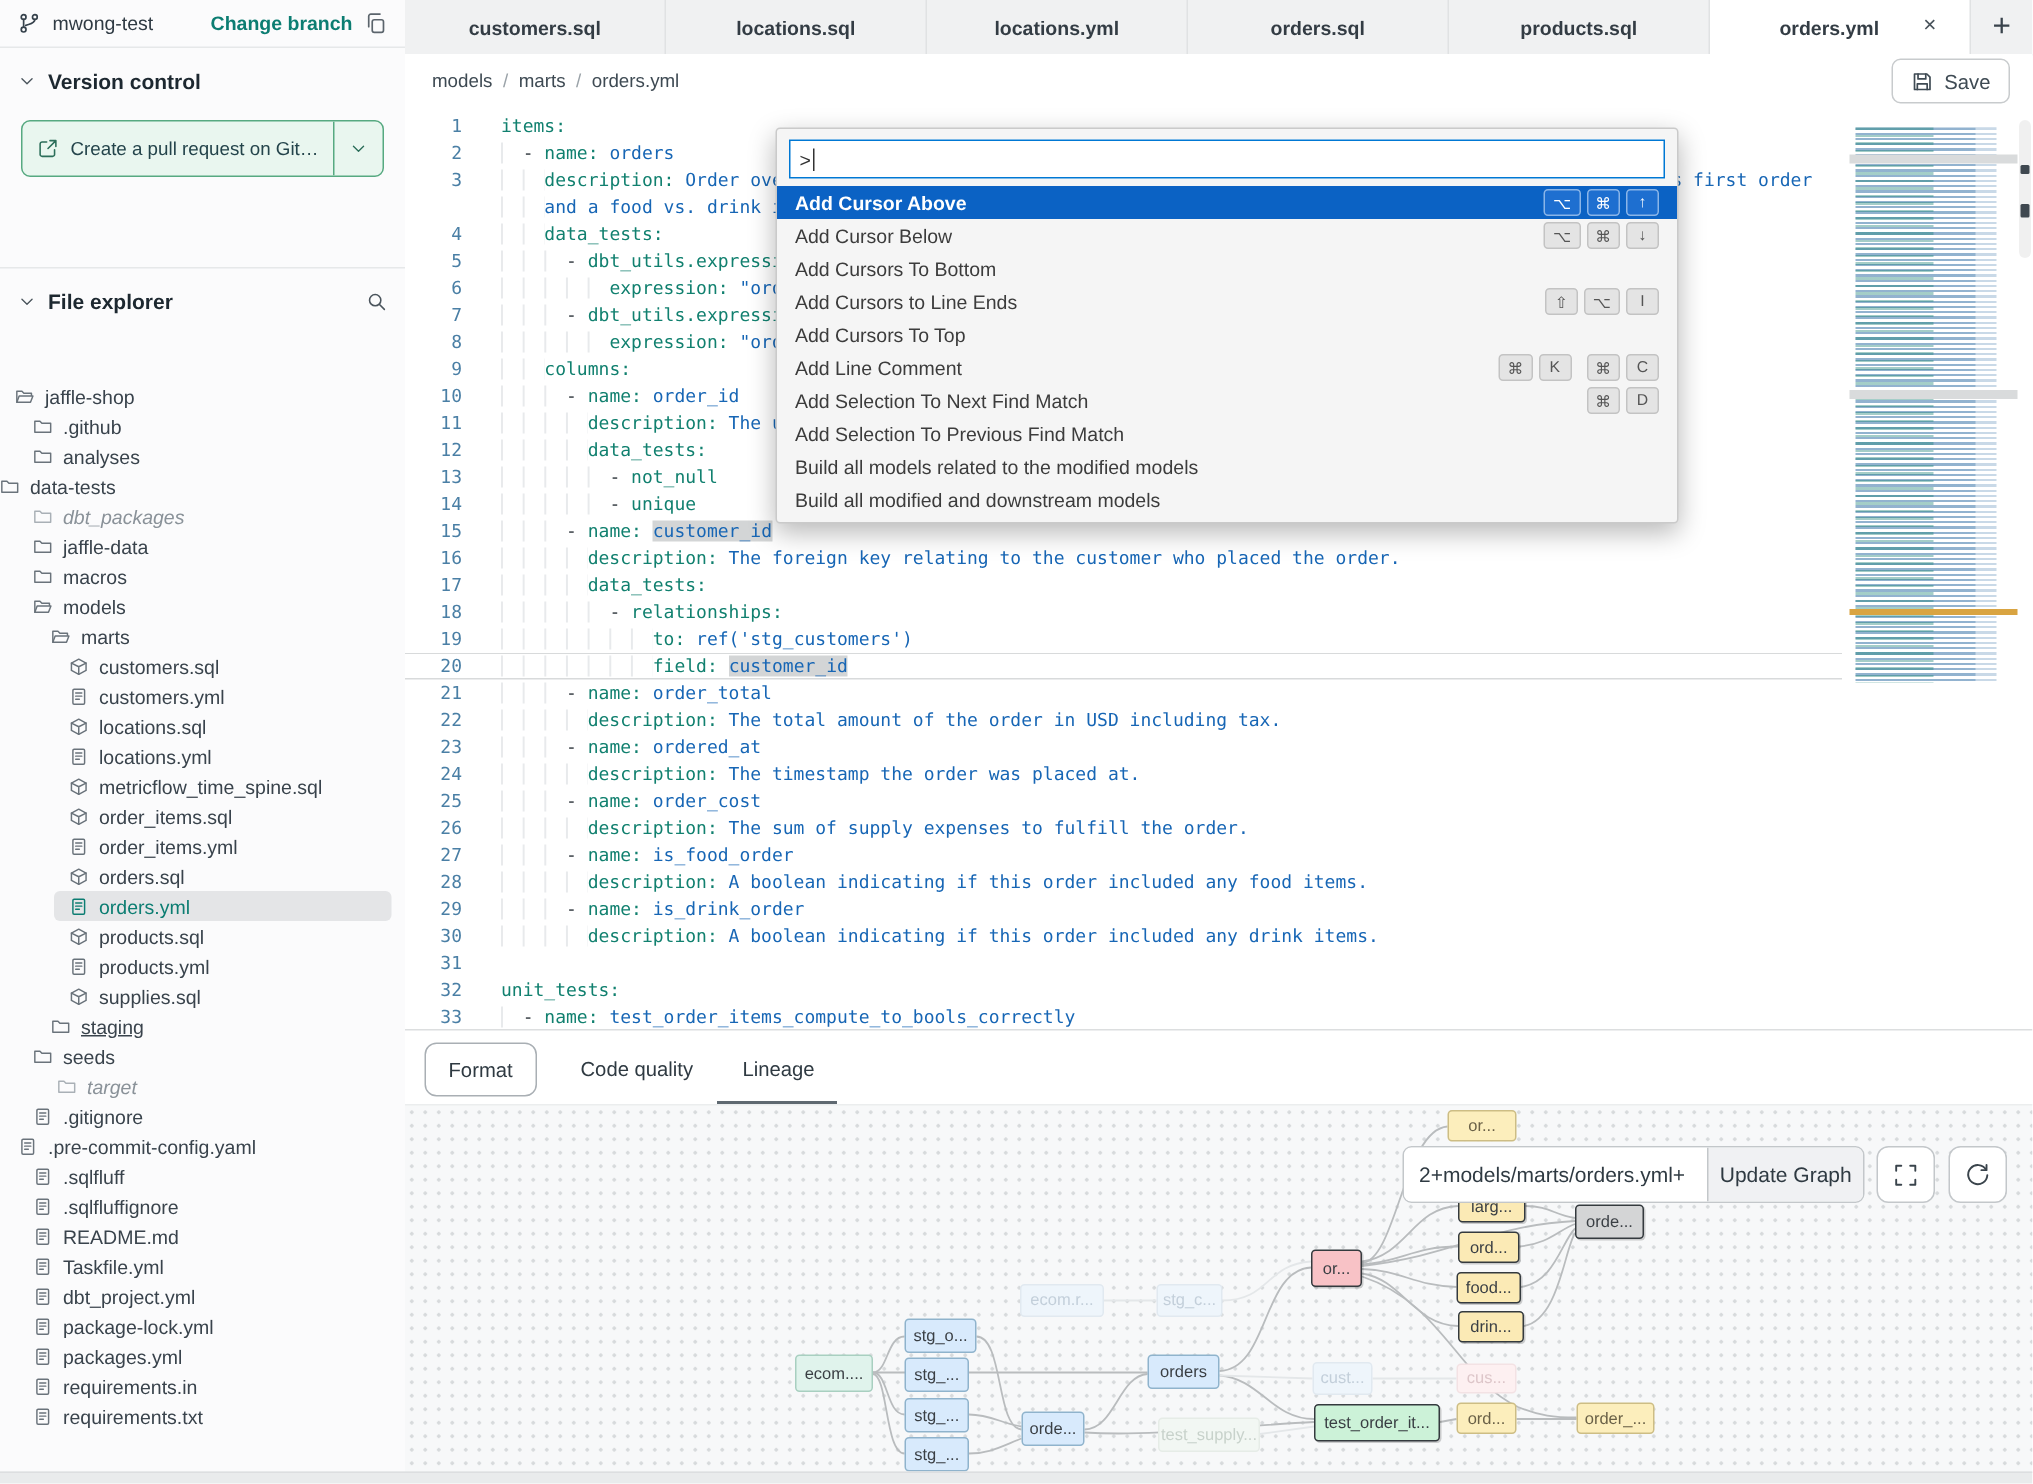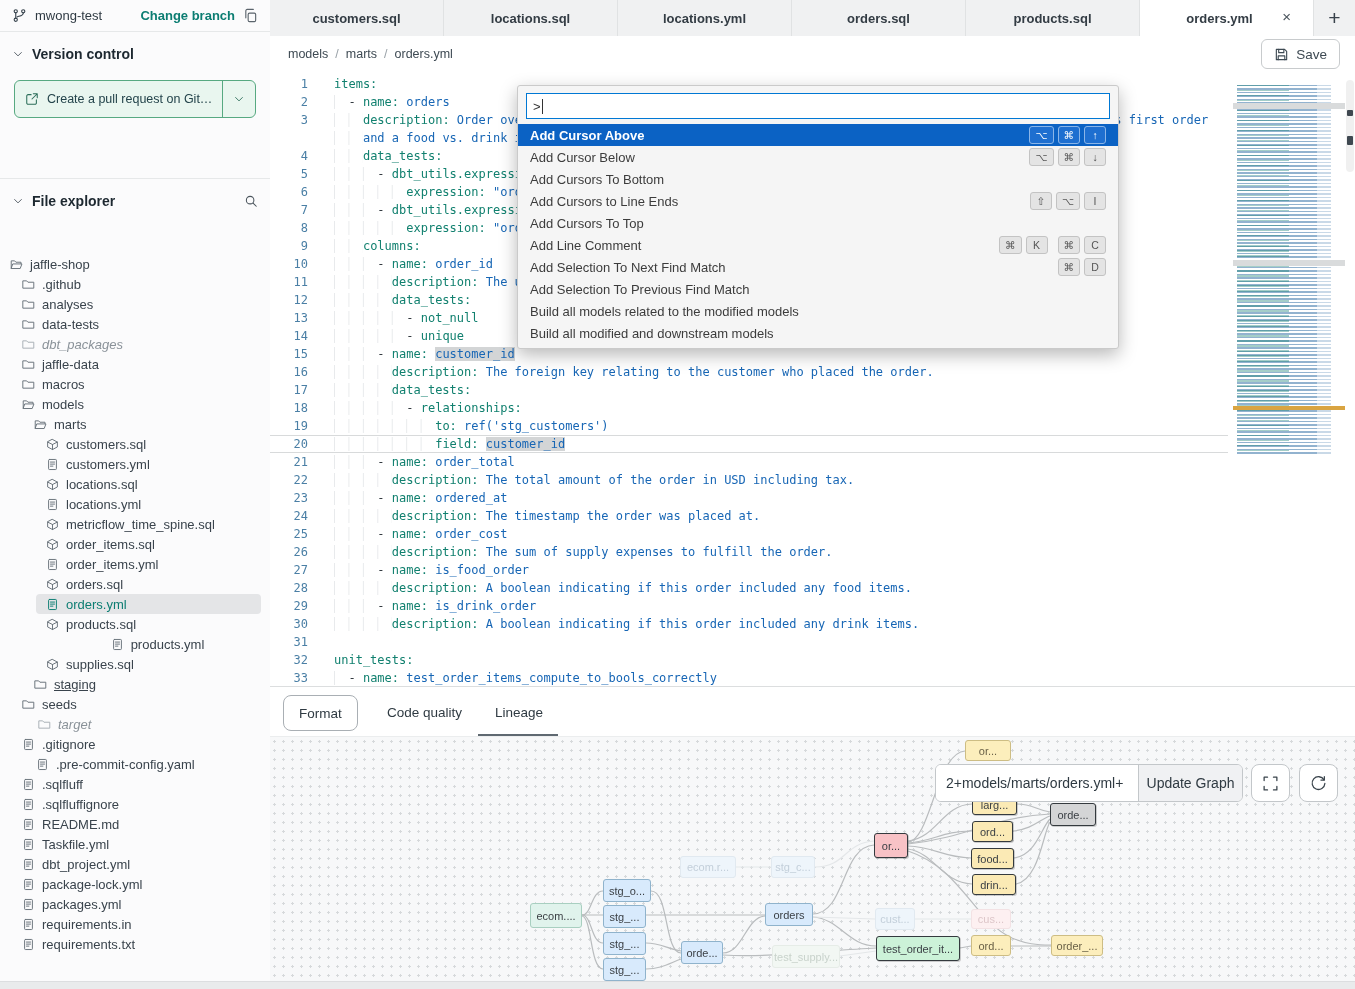--- a/index.html
+++ b/index.html
@@ -214,21 +214,21 @@
           <use href="#i-folder"></use>
         </svg>
         <span class="tlbl">.github</span>
       </div>
       <div class="trow" style="padding-left: 22px;">
         <svg class="ic ticon">
           <use href="#i-folder"></use>
         </svg>
         <span class="tlbl">analyses</span>
       </div>
-      <div class="trow" style="padding-left: 22px;">
+      <div class="trow" style="">
         <svg class="ic ticon">
           <use href="#i-folder"></use>
         </svg>
         <span class="tlbl">data-tests</span>
       </div>
       <div class="trow ital" style="padding-left: 22px;">
         <svg class="ic ticon">
           <use href="#i-folder"></use>
         </svg>
         <span class="tlbl">dbt_packages</span>
@@ -310,21 +310,21 @@
           <use href="#i-doc"></use>
         </svg>
         <span class="tlbl">orders.yml</span>
       </div>
       <div class="trow" style="padding-left: 46px;">
         <svg class="ic ticon">
           <use href="#i-model"></use>
         </svg>
         <span class="tlbl">products.sql</span>
       </div>
-      <div class="trow" style="padding-left: 46px; justify-content: center;">
+      <div class="trow" style="padding-left: 46px;">
         <svg class="ic ticon">
           <use href="#i-doc"></use>
         </svg>
         <span class="tlbl">products.yml</span>
       </div>
       <div class="trow" style="padding-left: 46px;">
         <svg class="ic ticon">
           <use href="#i-model"></use>
         </svg>
         <span class="tlbl">supplies.sql</span>
@@ -346,21 +346,21 @@
           <use href="#i-folder"></use>
         </svg>
         <span class="tlbl">target</span>
       </div>
       <div class="trow" style="padding-left: 22px; text-align: center;">
         <svg class="ic ticon">
           <use href="#i-doc"></use>
         </svg>
         <span class="tlbl">.gitignore</span>
       </div>
-      <div class="trow" style="padding-left: 36px;">
+      <div class="trow" style="padding-left: 12px;">
         <svg class="ic ticon">
           <use href="#i-doc"></use>
         </svg>
         <span class="tlbl">.pre-commit-config.yaml</span>
       </div>
       <div class="trow" style="padding-left: 22px;">
         <svg class="ic ticon">
           <use href="#i-doc"></use>
         </svg>
         <span class="tlbl">.sqlfluff</span>

